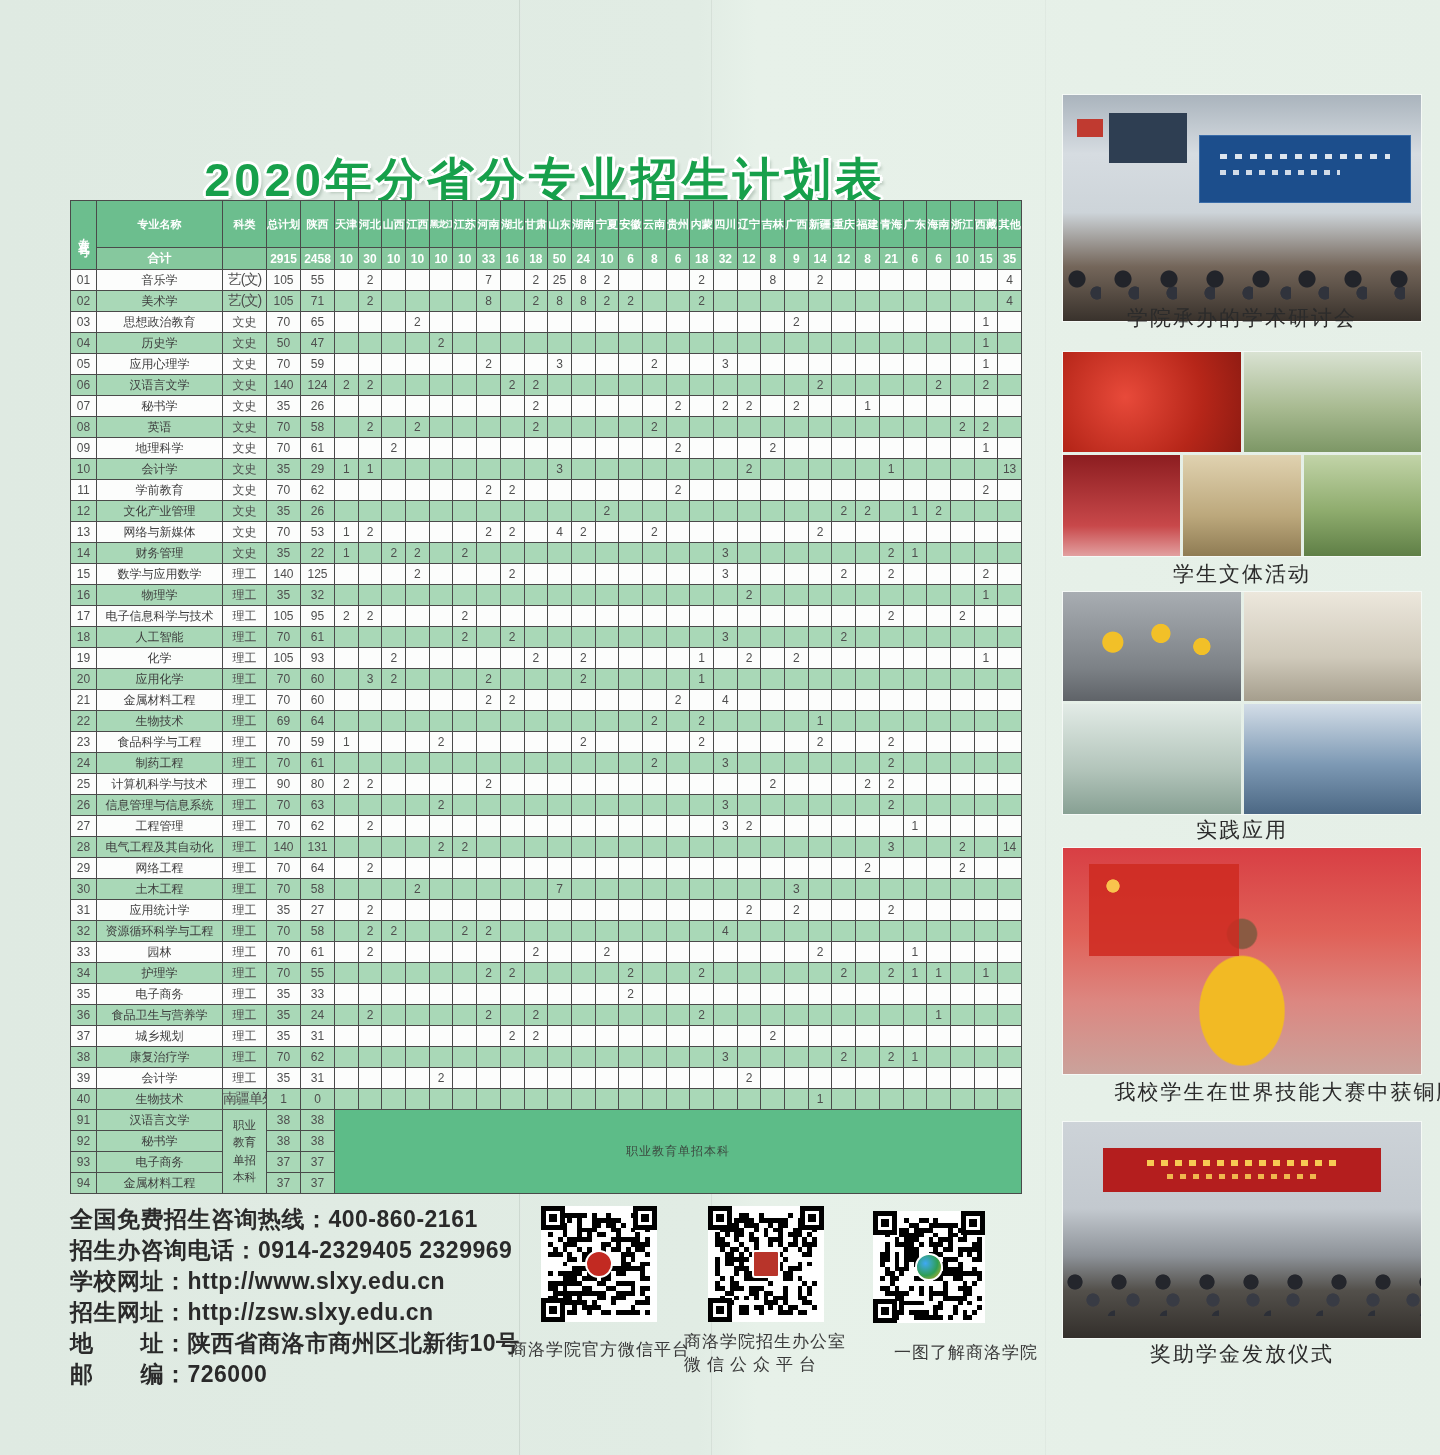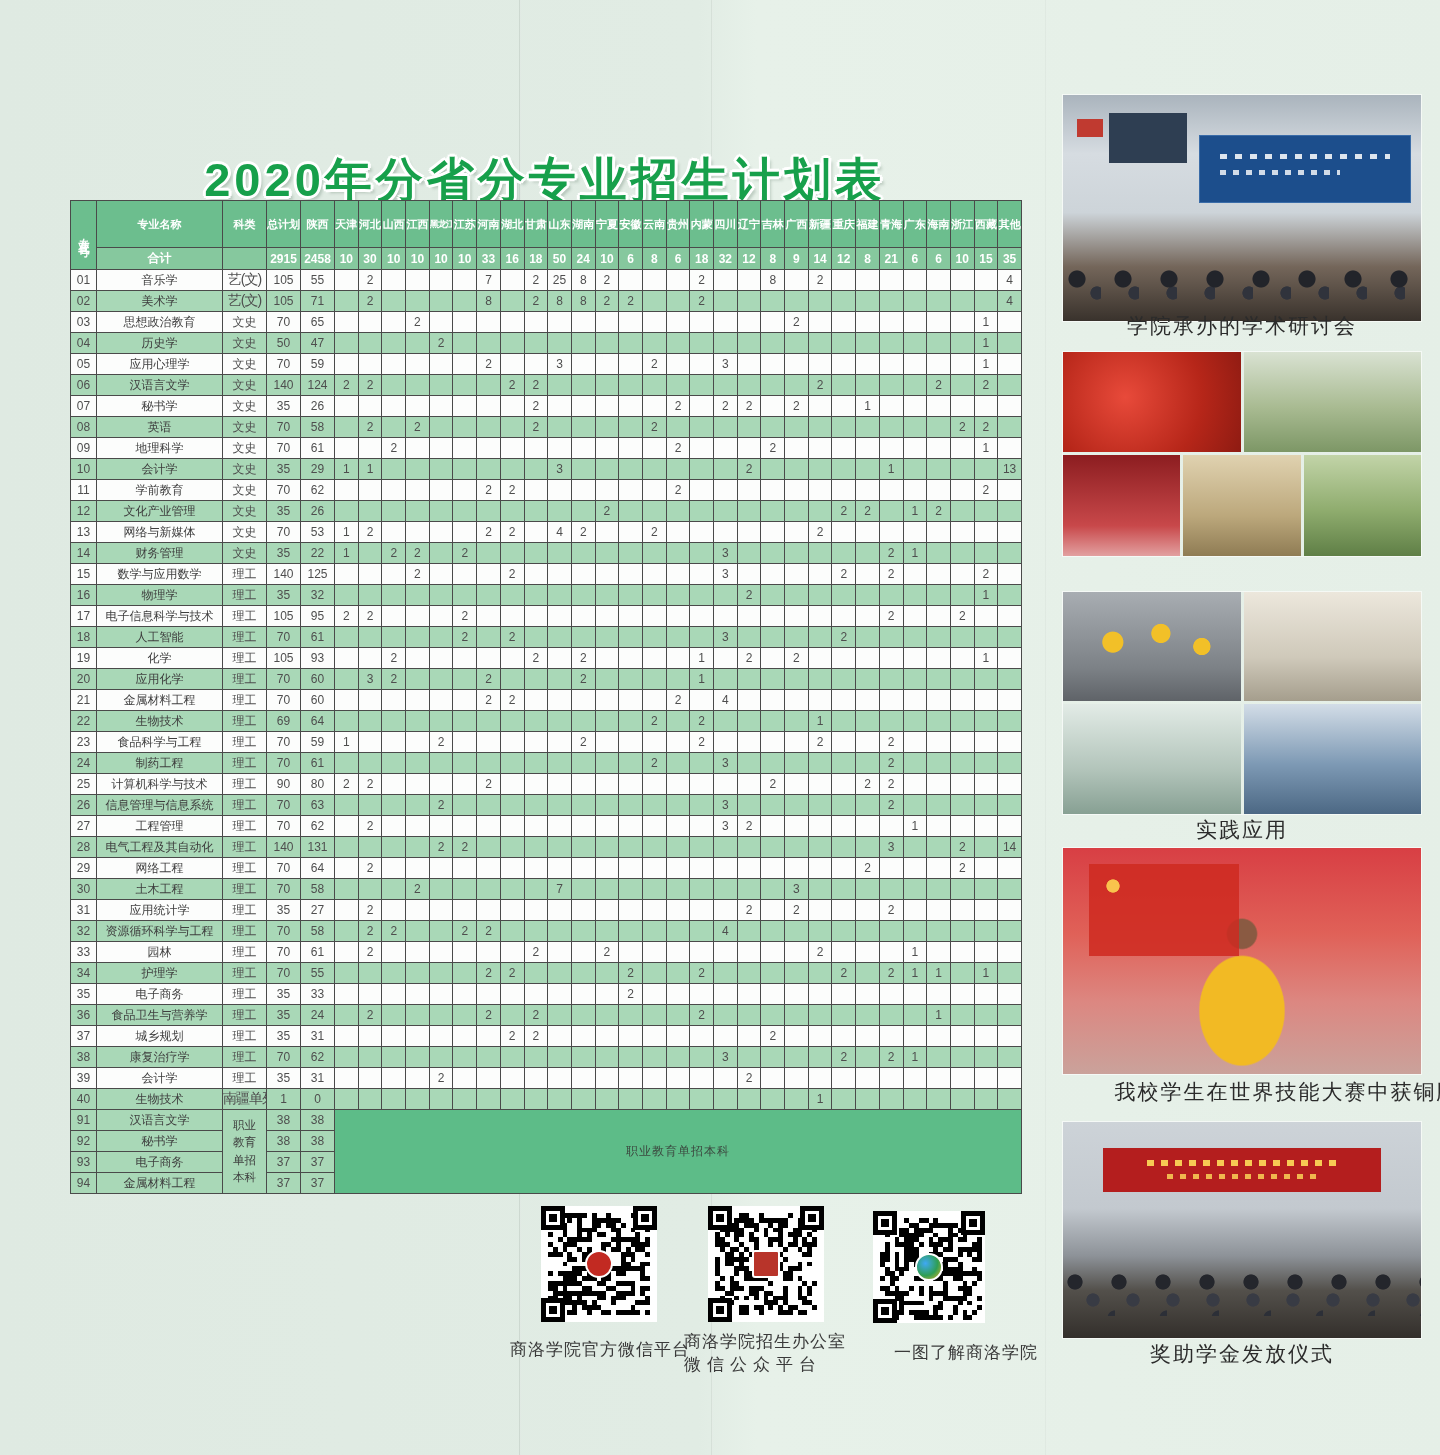--- a/index.html
+++ b/index.html
@@ -1711,33 +1711,34 @@
         </tbody>
       </table>
   </div>
 
   <div id="photo1" class="photo">
     <div class="screen"></div>
     <div class="logo"></div>
     <div class="banner"></div>
     <div class="heads"></div>
   </div>
-  <div class="caption" style="top:312px;">学院承办的学术研讨会</div>
+  <div class="caption" style="top:304px;">学院承办的学术研讨会</div>
 
   <div id="photo2" class="photo" style="height:204px;">
     <div class="tiles r1">
       <div class="t-flags"></div>
       <div class="t-field"></div>
     </div>
     <div class="tiles r2">
       <div class="t-stage"></div>
       <div class="t-dance"></div>
       <div class="t-lawn"></div>
     </div>
   </div>
+  <div class="caption" style="top:560px;">学生文体活动</div>
 
   <div id="photo3" class="photo" style="height:222px;">
     <div class="tiles r1">
       <div class="t-helmet"></div>
       <div class="t-wall"></div>
     </div>
     <div class="tiles r2">
       <div class="t-cert"></div>
       <div class="t-line"></div>
     </div>
@@ -1748,20 +1749,28 @@
     <div class="flag"></div>
   </div>
   <div class="caption" style="top:1078px;margin-left:45px;">我校学生在世界技能大赛中获铜牌</div>
 
   <div id="photo5" class="photo">
     <div class="banner"></div>
     <div class="heads"></div>
   </div>
   <div class="caption" style="top:1340px;">奖助学金发放仪式</div>
 
+  <div id="contact">
+    <div>全国免费招生咨询热线：400-860-2161</div>
+    <div>招生办咨询电话：0914-2329405 2329969</div>
+    <div>学校网址：http://www.slxy.edu.cn</div>
+    <div>招生网址：http://zsw.slxy.edu.cn</div>
+    <div>地　　址：陕西省商洛市商州区北新街10号</div>
+    <div>邮　　编：726000</div>
+  </div>
 
   <div id="qr1" class="qr">
     <div class="qr-grid">
         <i class=""></i>
         <i class="off"></i>
         <i class=""></i>
         <i class=""></i>
         <i class=""></i>
         <i class=""></i>
         <i class=""></i>

